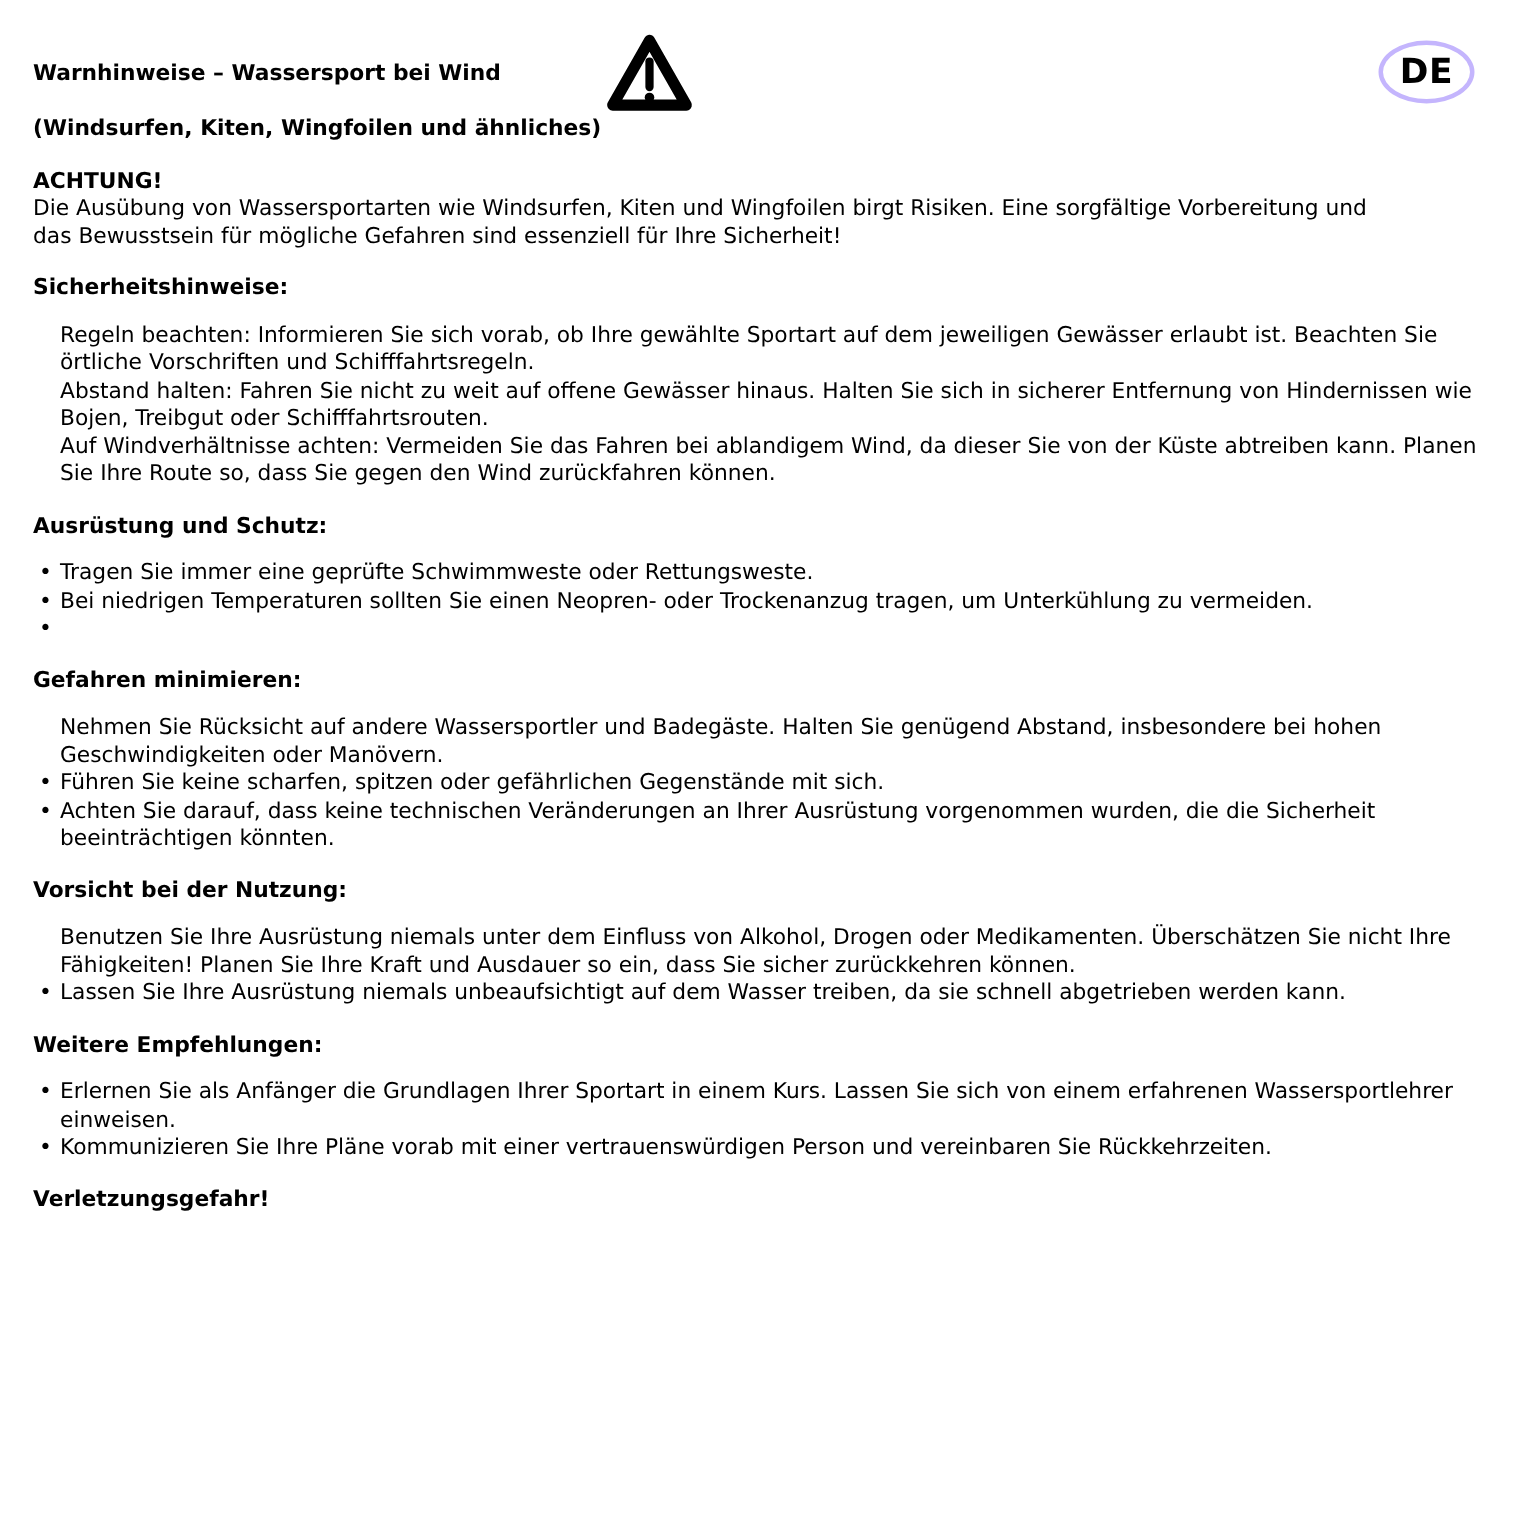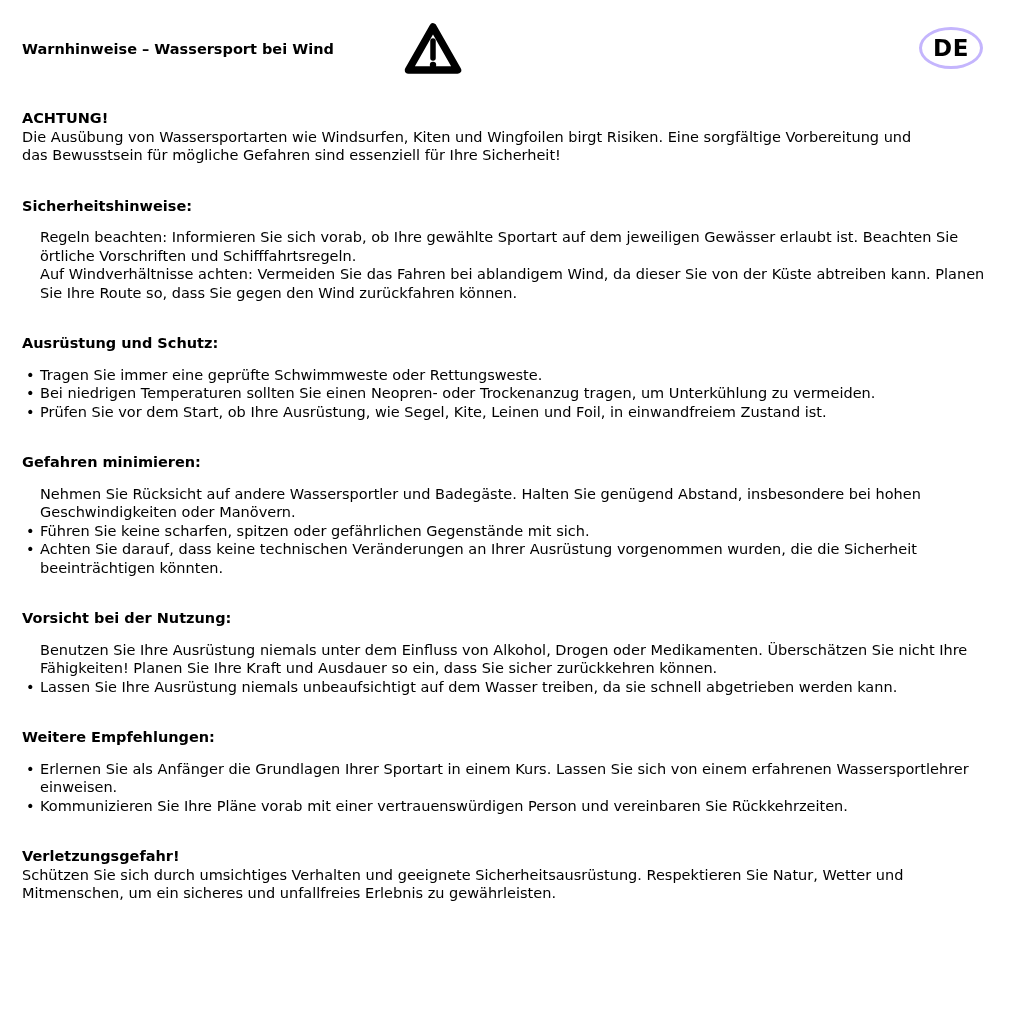--- a/index.html
+++ b/index.html
@@ -41,21 +41,21 @@
     display: flex;
     align-items: center;
     justify-content: center;
     font-weight: bold;
     font-size: 23px;
     letter-spacing: 0.5px;
     box-sizing: border-box;
   }
 
   
-  .section { margin-top: 32px; }
+  .section { margin-top: 16px; }
   .heading {
     font-size: 14.5px;
     font-weight: bold;
     margin: 0;
     line-height: 18.5px;
   }
   .para {
     margin: 0;
     white-space: pre-line;
   }
@@ -71,55 +71,58 @@
   .item .txt { white-space: pre-line; }
 </style>
 </head>
 <body>
 
 <div class="page">
 
   <div class="content">
 
     <div class="doc-title"><span>Warnhinweise – Wassersport bei Wind</span><br>
-</div>
+<span>(Windsurfen, Kiten, Wingfoilen und ähnliches)</span></div>
 
     <div class="sections">
         <section class="section">
           <h2 class="heading">ACHTUNG!</h2>
           <p class="para">Die Ausübung von Wassersportarten wie Windsurfen, Kiten und Wingfoilen birgt Risiken. Eine sorgfältige Vorbereitung und
 das Bewusstsein für mögliche Gefahren sind essenziell für Ihre Sicherheit!</p>
         </section>
         <section class="section">
           <h2 class="heading">Sicherheitshinweise:</h2>
           <div class="list">
             <div class="item plain">
               <span class="txt">Regeln beachten: Informieren Sie sich vorab, ob Ihre gewählte Sportart auf dem jeweiligen Gewässer erlaubt ist. Beachten Sie
 örtliche Vorschriften und Schifffahrtsregeln.</span>
+            </div>
+            <div class="item plain">
+              <span class="txt">Abstand halten: Fahren Sie nicht zu weit auf offene Gewässer hinaus. Halten Sie sich in sicherer Entfernung von Hindernissen wie
+Bojen, Treibgut oder Schifffahrtsrouten.</span>
             </div>
             <div class="item plain">
               <span class="txt">Auf Windverhältnisse achten: Vermeiden Sie das Fahren bei ablandigem Wind, da dieser Sie von der Küste abtreiben kann. Planen
 Sie Ihre Route so, dass Sie gegen den Wind zurückfahren können.</span>
             </div>
           </div>
         </section>
         <section class="section">
           <h2 class="heading">Ausrüstung und Schutz:</h2>
           <div class="list">
             <div class="item bullet">
               <span class="marker">•</span>
               <span class="txt">Tragen Sie immer eine geprüfte Schwimmweste oder Rettungsweste.</span>
             </div>
             <div class="item bullet">
               <span class="marker">•</span>
               <span class="txt">Bei niedrigen Temperaturen sollten Sie einen Neopren- oder Trockenanzug tragen, um Unterkühlung zu vermeiden.</span>
             </div>
             <div class="item bullet">
               <span class="marker">•</span>
-              <span class="txt">Prüfen Sie vor dem Start, ob Ihre Ausrüstung, wie Segel, Kite, Leinen und Foil, in einwandfreiem Zustand ist.</span>
             </div>
           </div>
         </section>
         <section class="section">
           <h2 class="heading">Gefahren minimieren:</h2>
           <div class="list">
             <div class="item plain">
               <span class="txt">Nehmen Sie Rücksicht auf andere Wassersportler und Badegäste. Halten Sie genügend Abstand, insbesondere bei hohen
 Geschwindigkeiten oder Manövern.</span>
             </div>
@@ -156,22 +159,20 @@
 einweisen.</span>
             </div>
             <div class="item bullet">
               <span class="marker">•</span>
               <span class="txt">Kommunizieren Sie Ihre Pläne vorab mit einer vertrauenswürdigen Person und vereinbaren Sie Rückkehrzeiten.</span>
             </div>
           </div>
         </section>
         <section class="section">
           <h2 class="heading">Verletzungsgefahr!</h2>
-          <p class="para">Schützen Sie sich durch umsichtiges Verhalten und geeignete Sicherheitsausrüstung. Respektieren Sie Natur, Wetter und
-Mitmenschen, um ein sicheres und unfallfreies Erlebnis zu gewährleisten.</p>
         </section>
       </div>
 
   </div>
 
   <svg class="warning-triangle" viewBox="0 0 60 57" xmlns="http://www.w3.org/2000/svg" aria-hidden="true">
     <path d="M30 6 L54.5 49 L5.5 49 Z" fill="none" stroke="#000" stroke-width="7.5" stroke-linejoin="round"></path>
     <path d="M30 20 L30 37" fill="none" stroke="#000" stroke-width="5.5" stroke-linecap="round"></path>
     <circle cx="30" cy="44" r="3.2" fill="#000"></circle>
   </svg>

